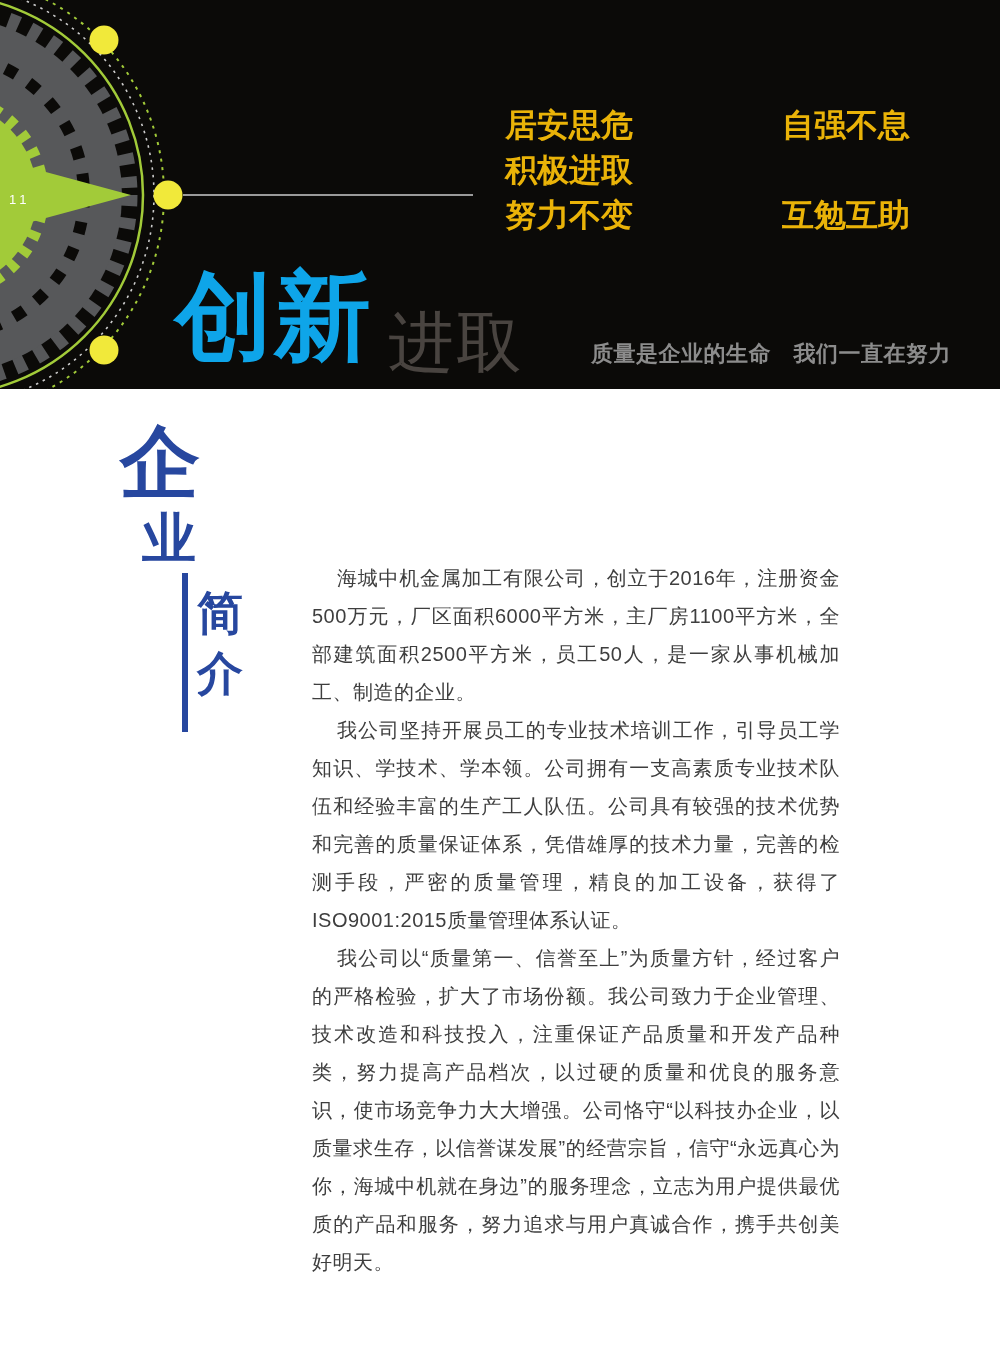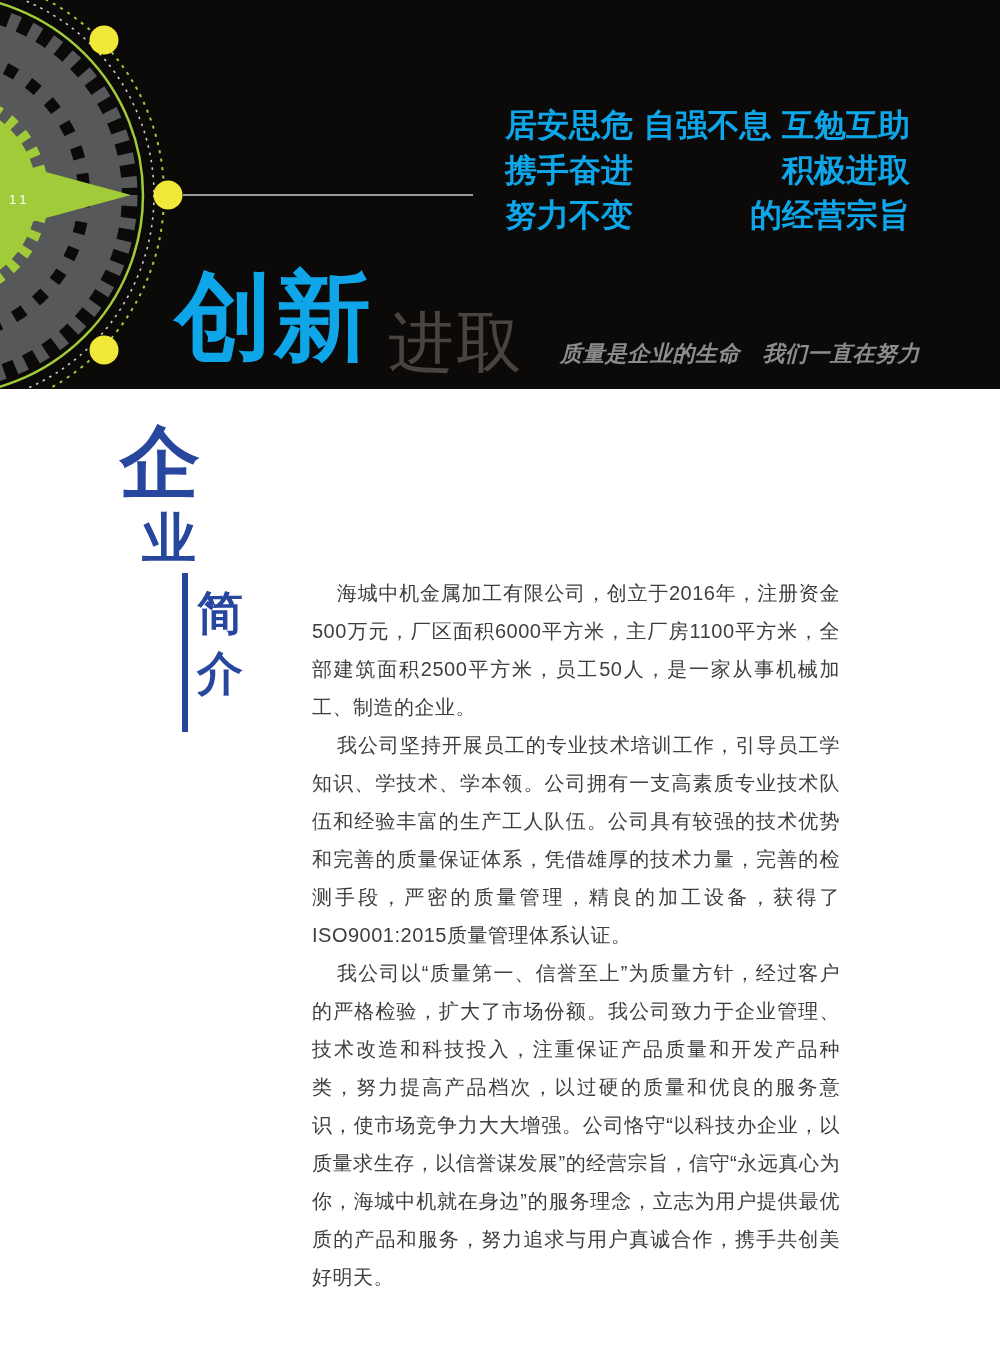--- a/index.html
+++ b/index.html
@@ -4,36 +4,36 @@
 <style>
   html,body{margin:0;padding:0;background:#ffffff;}
   .page{position:relative;width:1000px;height:1366px;background:#ffffff;overflow:hidden;
         font-family:"Liberation Sans",sans-serif;}
   
   .hero{position:absolute;left:0;top:0;width:1000px;height:389px;background:#0b0a08;overflow:hidden;}
   .gear-svg{position:absolute;left:0;top:0;}
   .h-line{position:absolute;left:183px;top:194px;width:290px;height:2px;background:#9a9a9a;}
   .slogans{position:absolute;left:505px;top:103px;width:405px;}
   .slogan-row{display:flex;justify-content:space-between;align-items:center;height:45px;}
-  .slogan-row span{font-size:32px;font-weight:800;color:#0ea5e9;white-space:nowrap;}
+  .slogan-row span{font-size:32px;font-weight:800;color:#eab308;white-space:nowrap;}
   .headline-big{position:absolute;left:175px;top:268px;font-size:97px;line-height:1;
         font-weight:800;color:#0ea5e9;letter-spacing:2px;white-space:nowrap;}
   .headline-small{position:absolute;left:388px;top:309px;font-size:66px;line-height:1;
         font-weight:400;color:#494440;letter-spacing:2px;white-space:nowrap;}
-  .tagline{position:absolute;left:560px;top:341px;font-size:22px;line-height:1.2;
-        font-weight:700;color:#8c8c8c;letter-spacing:0.5px;white-space:nowrap;font-style:italic;}
+  .tagline{position:absolute;left:591px;top:341px;font-size:22px;line-height:1.2;
+        font-weight:700;color:#8c8c8c;letter-spacing:0.5px;white-space:nowrap;}
   
   .title-char1{position:absolute;left:120px;top:423px;font-size:80px;line-height:1;
         font-weight:900;color:#27479f;}
   .title-char2{position:absolute;left:142px;top:511px;font-size:54px;line-height:1;
         font-weight:900;color:#27479f;}
   .title-vline{position:absolute;left:182px;top:573px;width:6px;height:159px;background:#27479f;}
   .title-vert{position:absolute;left:196px;top:590px;width:48px;text-align:center;}
   .title-vert div{font-size:46px;line-height:1;font-weight:900;color:#27479f;margin-bottom:14px;}
-  .body-text{position:absolute;left:312px;top:559px;width:528px;margin-top:15px;}
+  .body-text{position:absolute;left:312px;top:559px;width:528px;}
   .body-text p{margin:0;font-size:20px;line-height:38px;color:#3e3e3e;
         text-align:justify;text-indent:25px;letter-spacing:0.5px;}
 </style>
 </head>
 <body>
 
 <div class="page">
 
   <div class="hero">
 
@@ -63,29 +63,27 @@
         <text x="66" y="9" fill="#ffffff" font-size="13" letter-spacing="4">11</text>
       </g>
     </svg>
 
     <div class="h-line"></div>
 
     <div class="slogans">
       <div class="slogan-row">
         <span>居安思危</span>
         <span>自强不息</span>
-        <span>互勉互助</span>
       </div>
       <div class="slogan-row">
-        <span>携手奋进</span>
         <span>积极进取</span>
       </div>
       <div class="slogan-row">
         <span>努力不变</span>
-        <span>的经营宗旨</span>
+        <span>互勉互助</span>
       </div>
     </div>
 
     <div class="headline-big">创新</div>
     <div class="headline-small">进取</div>
     <div class="tagline">质量是企业的生命　我们一直在努力</div>
   </div>
 
   <div>
 

